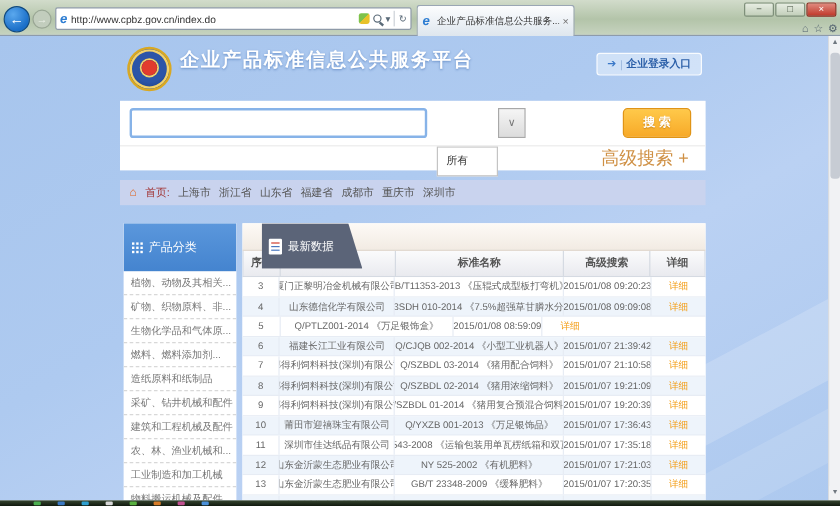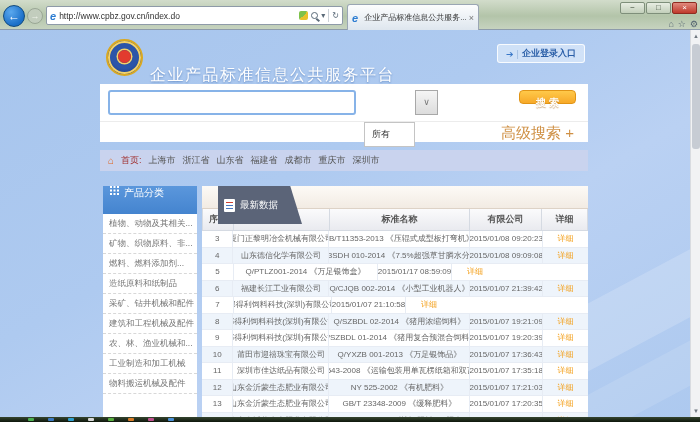--- a/index.html
+++ b/index.html
@@ -43,53 +43,53 @@
   .deco-stripe { position:absolute; width:420px; height:60px; background:rgba(255,255,255,0.18);
     transform:rotate(-28deg); right:-90px; bottom:40px; pointer-events:none; }
   .deco-stripe.s2 { bottom:-30px; height:40px; background:rgba(255,255,255,0.12); }
 
   
   .logo { position:absolute; left:106px; top:9px; width:37px; height:37px; border-radius:50%;
     background:radial-gradient(circle at 50% 40%, #2c55a8 55%, #16336e 100%); border:2px solid #d9a822;
     box-shadow:inset 0 0 0 2px #f3d26a; }
   .logo::after { content:""; position:absolute; left:10px; top:9px; width:13px; height:13px; border-radius:50%;
     background:radial-gradient(circle,#e23b2e 60%,#b01f14); box-shadow:0 0 0 1.5px #f3d26a; }
-  .site-title { position:absolute; left:150px; top:35px; font-size:16px; font-weight:normal; color:#fff;
+  .site-title { position:absolute; left:150px; top:10px; font-size:16px; font-weight:bold; color:#fff;
     letter-spacing:1.5px; text-shadow:0 1px 2px rgba(20,70,150,.45); }
   .login-btn { position:absolute; left:497px; top:14px; width:88px; height:19px; border:1px solid rgba(255,255,255,.85);
     border-radius:3px; background:rgba(235,244,253,.55); display:flex; align-items:center; justify-content:center;
     gap:3px; font-size:9px; font-weight:bold; color:#2b5fa8; }
   .login-arrow { color:#3a78c8; font-size:9px; }
   .login-sep { color:#9ab6dd; font-weight:normal; }
 
   
   .search-wrap { position:absolute; left:100px; top:54px; width:488px; height:58px; background:#fff; }
   .search-input { position:absolute; left:8px; top:6px; width:248px; height:25px;
     border:2px solid #87b3e8; border-radius:3px; outline:none; font-size:10px; padding:0 5px; }
   .select-box { position:absolute; left:264px; top:6px; width:51px; height:25px; border:1px solid #c4c4c4;
     background:#fff; font-size:9px; color:#333; line-height:23px; padding-left:7px;margin-top:32px; }
   .select-arrow { position:absolute; left:315px; top:6px; width:23px; height:25px; border:1px solid #a8a8a8;
     background:linear-gradient(#f5f5f5,#dcdcdc); color:#777; font-size:9px; text-align:center; line-height:23px; }
-  .search-btn { position:absolute; left:419px; top:6px; width:57px; height:14px; border:1px solid #e09416;
+  .search-btn { position:absolute; left:419px; top:6px; width:57px; height:25px; border:1px solid #e09416;
     border-radius:4px; background:linear-gradient(#ffc94a,#f7a928); color:#fff; font-weight:bold;
     font-size:10px; text-align:center; line-height:23px; text-shadow:0 1px 1px rgba(160,90,0,.5); }
   .adv-row { position:absolute; left:0; top:37px; width:100%; height:21px; border-top:1px solid #ececec;
     font-size:15px; color:#cf9044; text-align:right; line-height:21px; padding-right:14px; }
 
   
   .nav-strip { position:absolute; left:100px; top:120px; width:488px; height:21px; background:#c9d3ee;
     display:flex; align-items:center; gap:7px; padding-left:8px; font-size:9px; color:#555; }
   .home-glyph { color:#e0641e; font-size:10px; }
   .nav-home-label { color:#a03030; }
   .nav-link { color:#555; }
 
   
   .sidebar { position:absolute; left:103px; top:156px; width:94px; height:231px; overflow:hidden; background:#fff; }
-  .sidebar-head { height:28px; background:linear-gradient(#5b97dc,#4484cf); color:#fff; font-size:10px;
-    display:flex; gap:5px; padding-left:7px; }
+  .sidebar-head { height:40px; background:linear-gradient(#5b97dc,#4484cf); color:#fff; font-size:10px;
+    display:flex; align-items:center; gap:5px; padding-left:7px; }
   .grid-icon { width:9px; height:9px; position:relative; }
   .grid-icon::before { content:""; position:absolute; width:2px; height:2px; background:#fff;
     box-shadow:3.5px 0 #fff,7px 0 #fff,0 3.5px #fff,3.5px 3.5px #fff,7px 3.5px #fff,0 7px #fff,3.5px 7px #fff,7px 7px #fff; }
   .side-item { height:20px; line-height:19px; font-size:8.5px; color:#777; padding-left:6px;
     border-bottom:1px dashed #d8d8d8; white-space:nowrap; overflow:hidden; }
 
   
   .datatable { position:absolute; left:202px; top:156px; width:386px; height:231px; overflow:hidden; background:#fff; }
   .tab-row { height:23px; background:linear-gradient(#fdfaf6,#f2ebe3); border-bottom:1px solid #ddd2c6; position:relative; }
   .data-tab { position:absolute; left:16px; top:0; height:38px; width:84px; background:#5b6478;
@@ -190,41 +190,42 @@
     <span class="nav-link">深圳市</span>
   </div>
 
   <div class="sidebar">
     <div class="sidebar-head">
       <span class="grid-icon"></span>
       <span>产品分类</span>
     </div>
     <div class="side-item">植物、动物及其相关...</div>
     <div class="side-item">矿物、织物原料、非...</div>
+    <div class="side-item">生物化学品和气体原...</div>
     <div class="side-item">燃料、燃料添加剂...</div>
     <div class="side-item">造纸原料和纸制品</div>
     <div class="side-item">采矿、钻井机械和配件</div>
     <div class="side-item">建筑和工程机械及配件</div>
     <div class="side-item">农、林、渔业机械和...</div>
     <div class="side-item">工业制造和加工机械</div>
     <div class="side-item">物料搬运机械及配件</div>
   </div>
 
   <div class="datatable">
     <div class="tab-row">
       <div class="data-tab">
         <span class="doc-icon"></span>
         <span>最新数据</span>
       </div>
     </div>
     <div class="col-head">
       <div class="c-no">序号</div>
       <div class="c-co">企业名称</div>
       <div class="c-std">标准名称</div>
-      <div class="c-date">有限公司</div>
+      <div class="c-date">高级搜索</div>
       <div class="c-det">详细</div>
     </div>
 
     <div class="trow">
       <div class="c-no">3</div>
       <div class="c-co">厦门正黎明冶金机械有限公司</div>
       <div class="c-std">JB/T11353-2013 《压辊式成型板打弯机》</div>
       <div class="c-date">2015/01/08 09:20:23</div>
       <div class="c-det">
           <span class="detail-link">详细</span>
@@ -235,37 +236,38 @@
       <div class="c-co">山东德信化学有限公司</div>
       <div class="c-std">Q/370783SDH 010-2014 《7.5%超强草甘膦水分散粒剂》</div>
       <div class="c-date">2015/01/08 09:09:08</div>
       <div class="c-det">
           <span class="detail-link">详细</span>
         </div>
     </div>
     <div class="trow">
       <div class="c-no">5</div>
       <div class="c-std">Q/PTLZ001-2014 《万足银饰盒》</div>
-      <div class="c-date">2015/01/17 08:59:09</div>
+      <div class="c-date">2015/01/08 08:59:09</div>
       <div class="c-det">
           <span class="detail-link">详细</span>
         </div>
     </div>
     <div class="trow alt">
       <div class="c-no">6</div>
       <div class="c-co">福建长江工业有限公司</div>
       <div class="c-std">Q/CJQB 002-2014 《小型工业机器人》</div>
       <div class="c-date">2015/01/07 21:39:42</div>
       <div class="c-det">
           <span class="detail-link">详细</span>
         </div>
     </div>
     <div class="trow">
       <div class="c-no">7</div>
       <div class="c-co">邦得利饲料科技(深圳)有限公司</div>
+      <div class="c-std">Q/SZBDL 03-2014 《猪用配合饲料》</div>
       <div class="c-date">2015/01/07 21:10:58</div>
       <div class="c-det">
           <span class="detail-link">详细</span>
         </div>
     </div>
     <div class="trow alt">
       <div class="c-no">8</div>
       <div class="c-co">邦得利饲料科技(深圳)有限公司</div>
       <div class="c-std">Q/SZBDL 02-2014 《猪用浓缩饲料》</div>
       <div class="c-date">2015/01/07 19:21:09</div>

